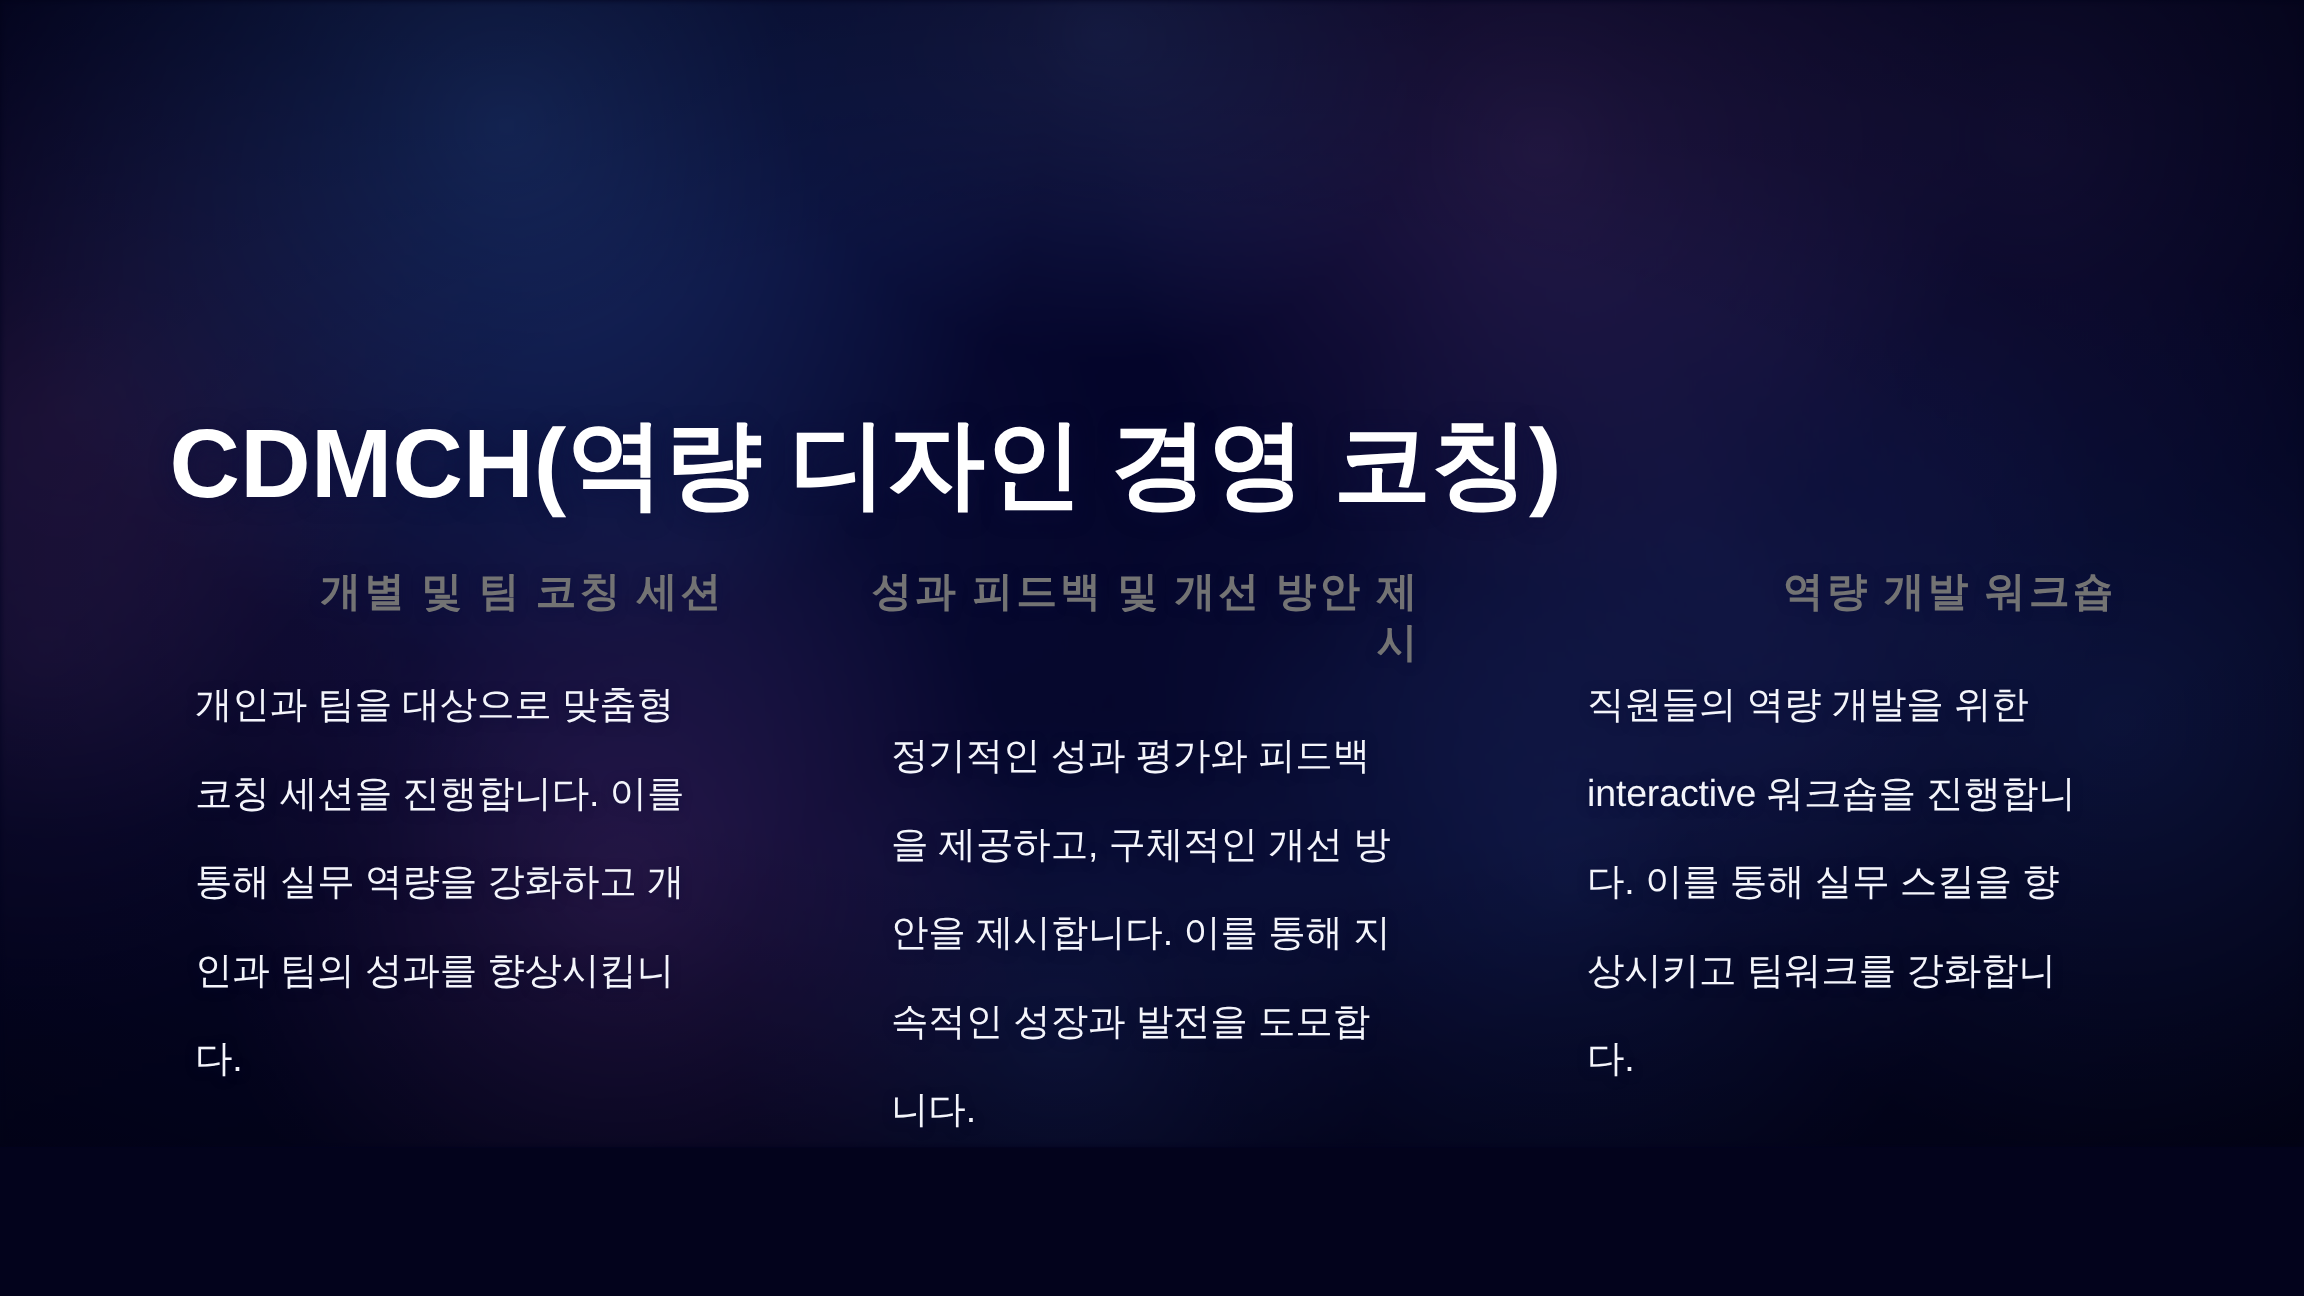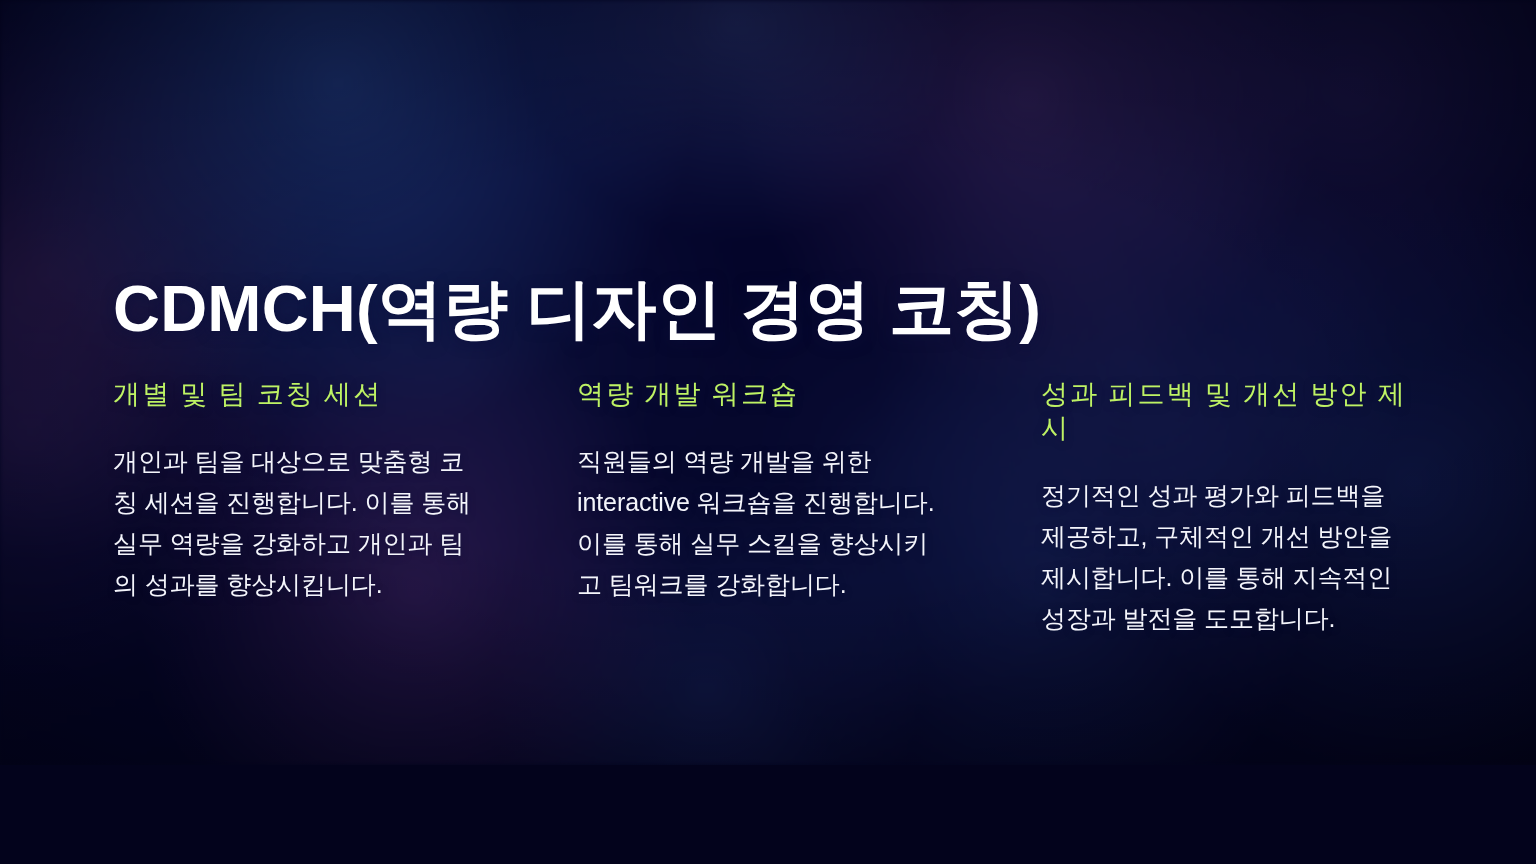--- a/index.html
+++ b/index.html
@@ -80,35 +80,36 @@
   }
 
   .column {
     width: 370px;
     flex: 0 0 370px;
   }
 
   .col-heading {
     font-family: "Liberation Serif", "DejaVu Serif", serif;
     font-size: 27px;
-    font-weight: 400;
+    font-weight: 700;
     line-height: 1.25;
-    color: #bef264;
+    color: #737373;
     letter-spacing: 2.2px;
     margin: 0 0 29px 0;
     text-shadow: 0 1px 8px rgba(10, 14, 60, 0.6);
+    text-align: right;
   }
 
   .col-body {
     font-family: "Liberation Sans", "DejaVu Sans", sans-serif;
     font-size: 25px;
     font-weight: 400;
-    line-height: 41px;
+    line-height: 59px;
     color: #f4f5fb;
-    margin: 0;
+    margin: 17px;
     letter-spacing: -0.1px;
     text-shadow: 0 1px 7px rgba(8, 12, 52, 0.55);
   }
 </style>
 </head>
 <body>
 
 <div class="slide">
 
   <div class="bg-layer"></div>
@@ -119,24 +120,24 @@
     <h1 class="slide-title">CDMCH(역량 디자인 경영 코칭)</h1>
 
     <div class="columns">
 
       <div class="column">
         <h2 class="col-heading">개별 및 팀 코칭 세션</h2>
         <p class="col-body">개인과 팀을 대상으로 맞춤형 코칭 세션을 진행합니다. 이를 통해 실무 역량을 강화하고 개인과 팀의 성과를 향상시킵니다.</p>
       </div>
 
       <div class="column">
-        <h2 class="col-heading">역량 개발 워크숍</h2>
-        <p class="col-body">직원들의 역량 개발을 위한 interactive 워크숍을 진행합니다. 이를 통해 실무 스킬을 향상시키고 팀워크를 강화합니다.</p>
+        <h2 class="col-heading">성과 피드백 및 개선 방안 제시</h2>
+        <p class="col-body">정기적인 성과 평가와 피드백을 제공하고, 구체적인 개선 방안을 제시합니다. 이를 통해 지속적인 성장과 발전을 도모합니다.</p>
       </div>
 
       <div class="column">
-        <h2 class="col-heading">성과 피드백 및 개선 방안 제시</h2>
-        <p class="col-body">정기적인 성과 평가와 피드백을 제공하고, 구체적인 개선 방안을 제시합니다. 이를 통해 지속적인 성장과 발전을 도모합니다.</p>
+        <h2 class="col-heading">역량 개발 워크숍</h2>
+        <p class="col-body">직원들의 역량 개발을 위한 interactive 워크숍을 진행합니다. 이를 통해 실무 스킬을 향상시키고 팀워크를 강화합니다.</p>
       </div>
 
     </div>
   </div>
 </div>
 
 </body></html>

